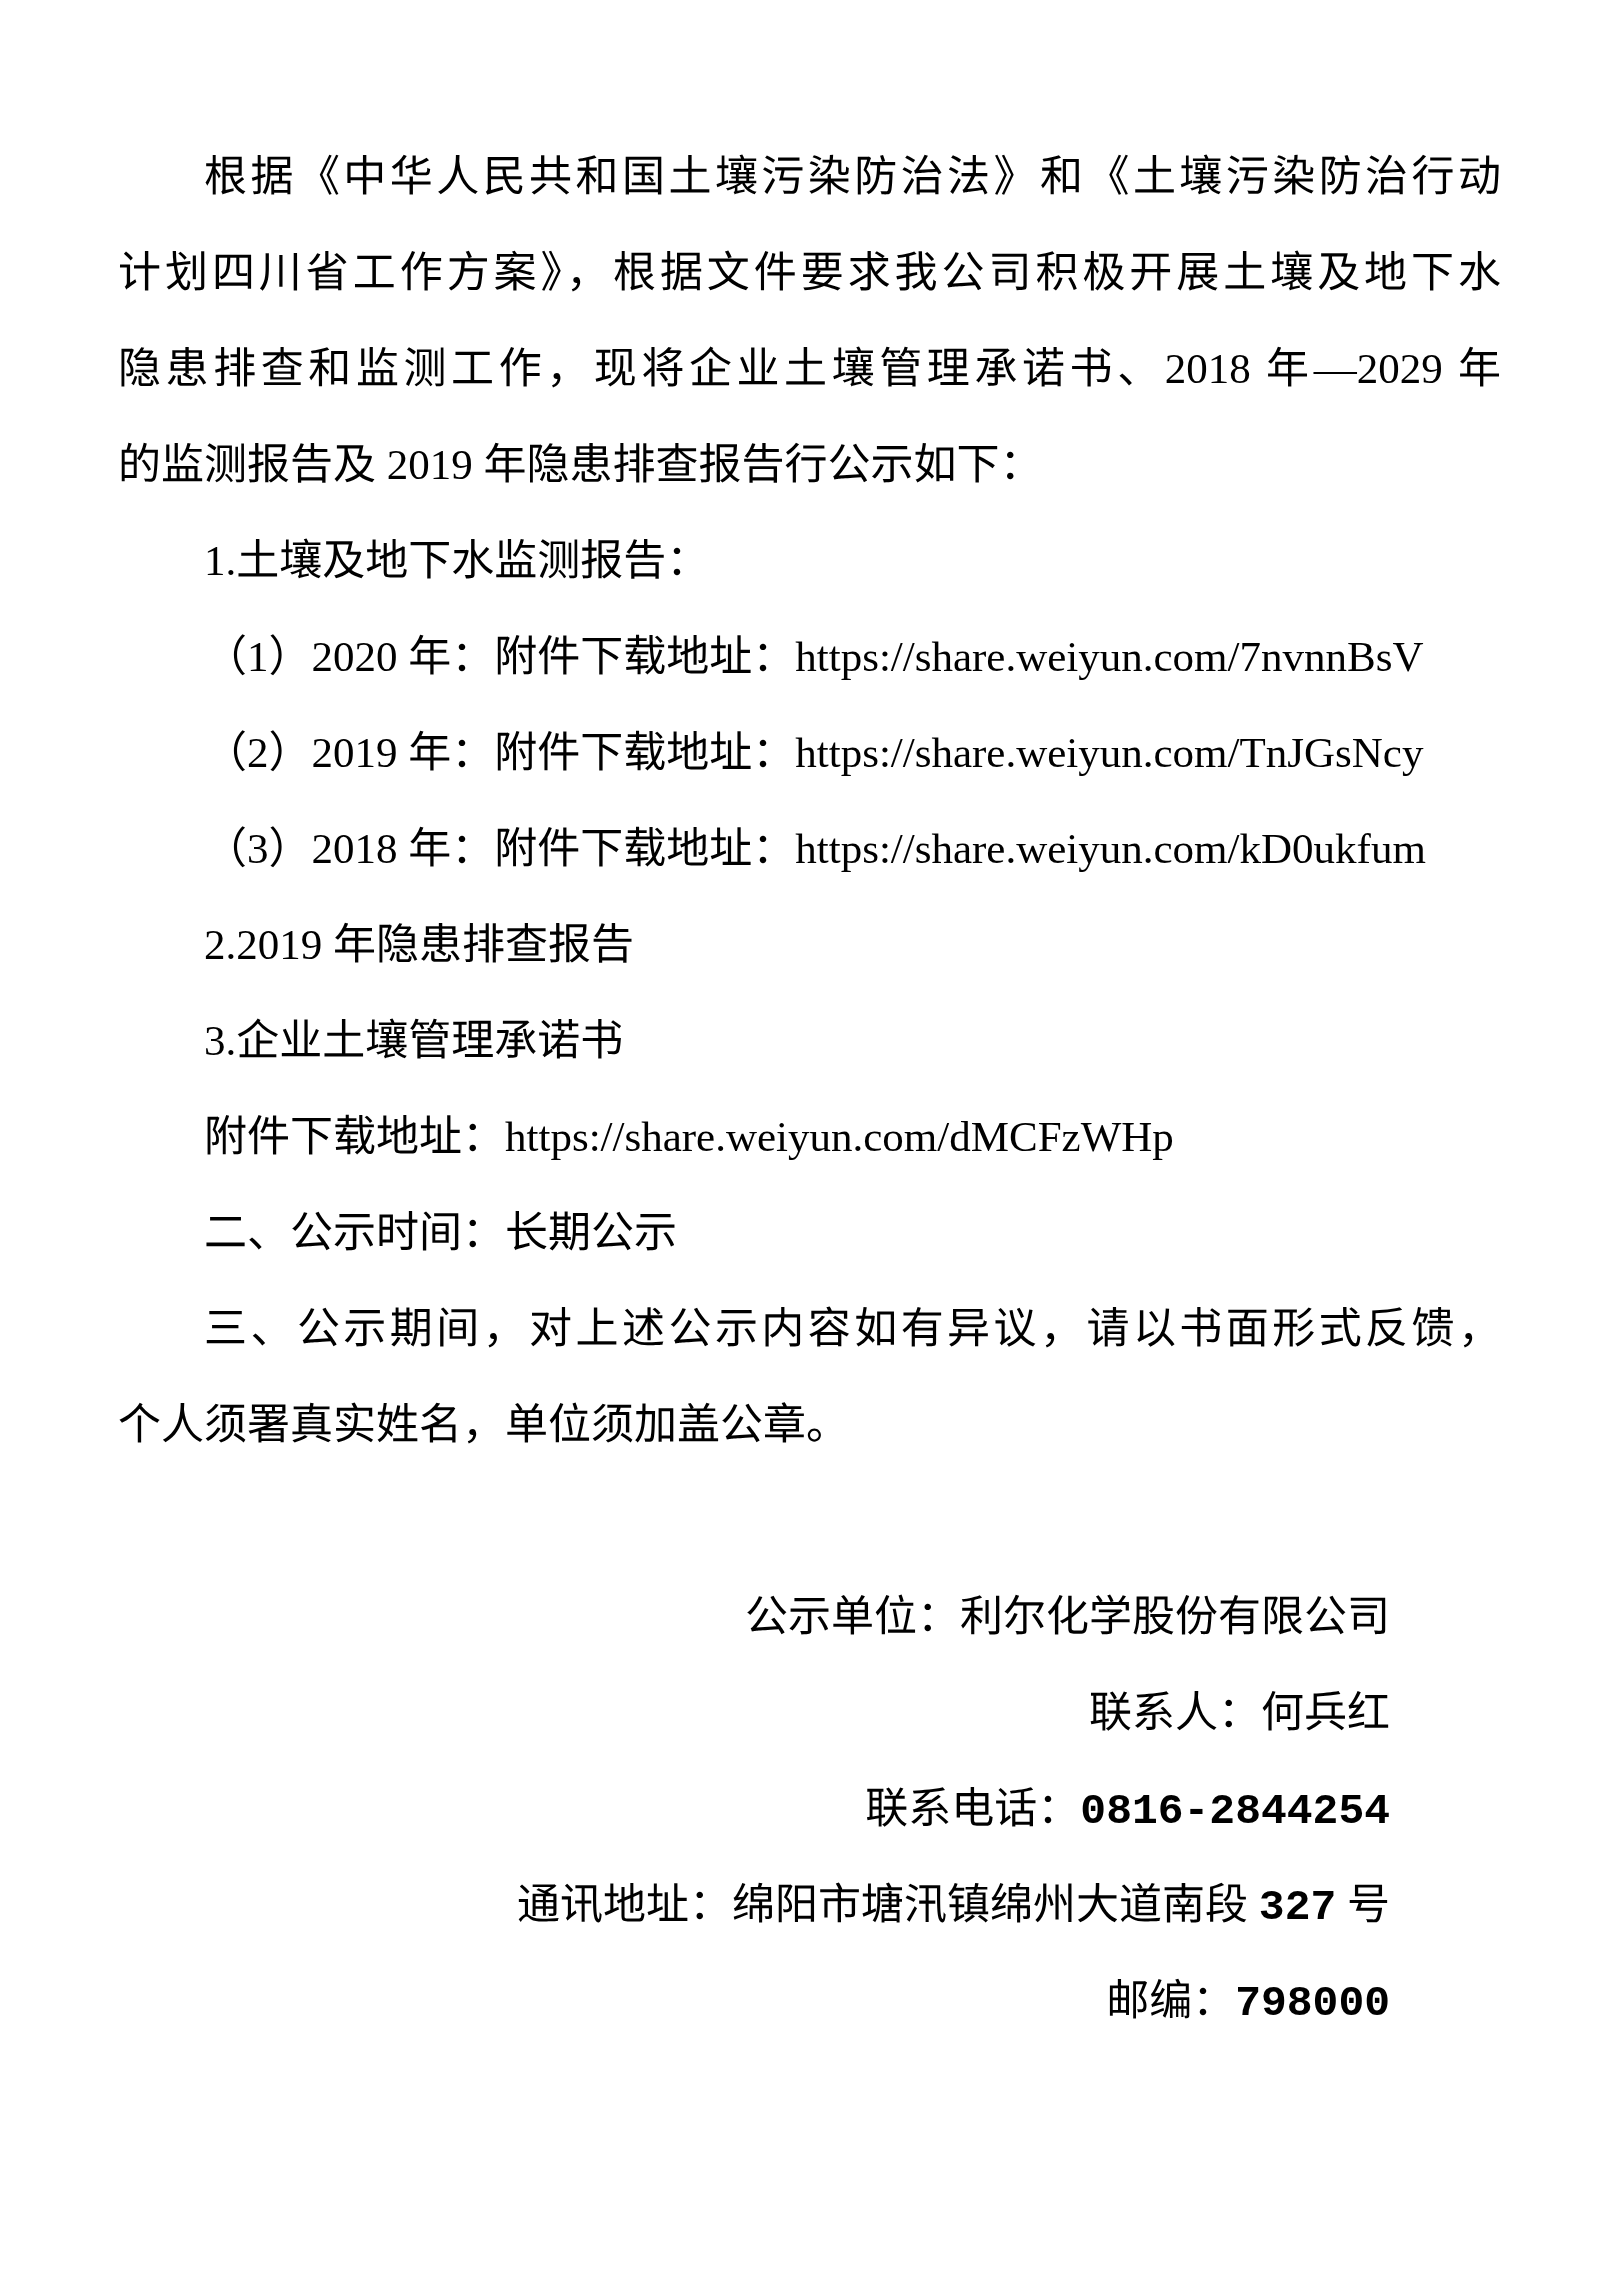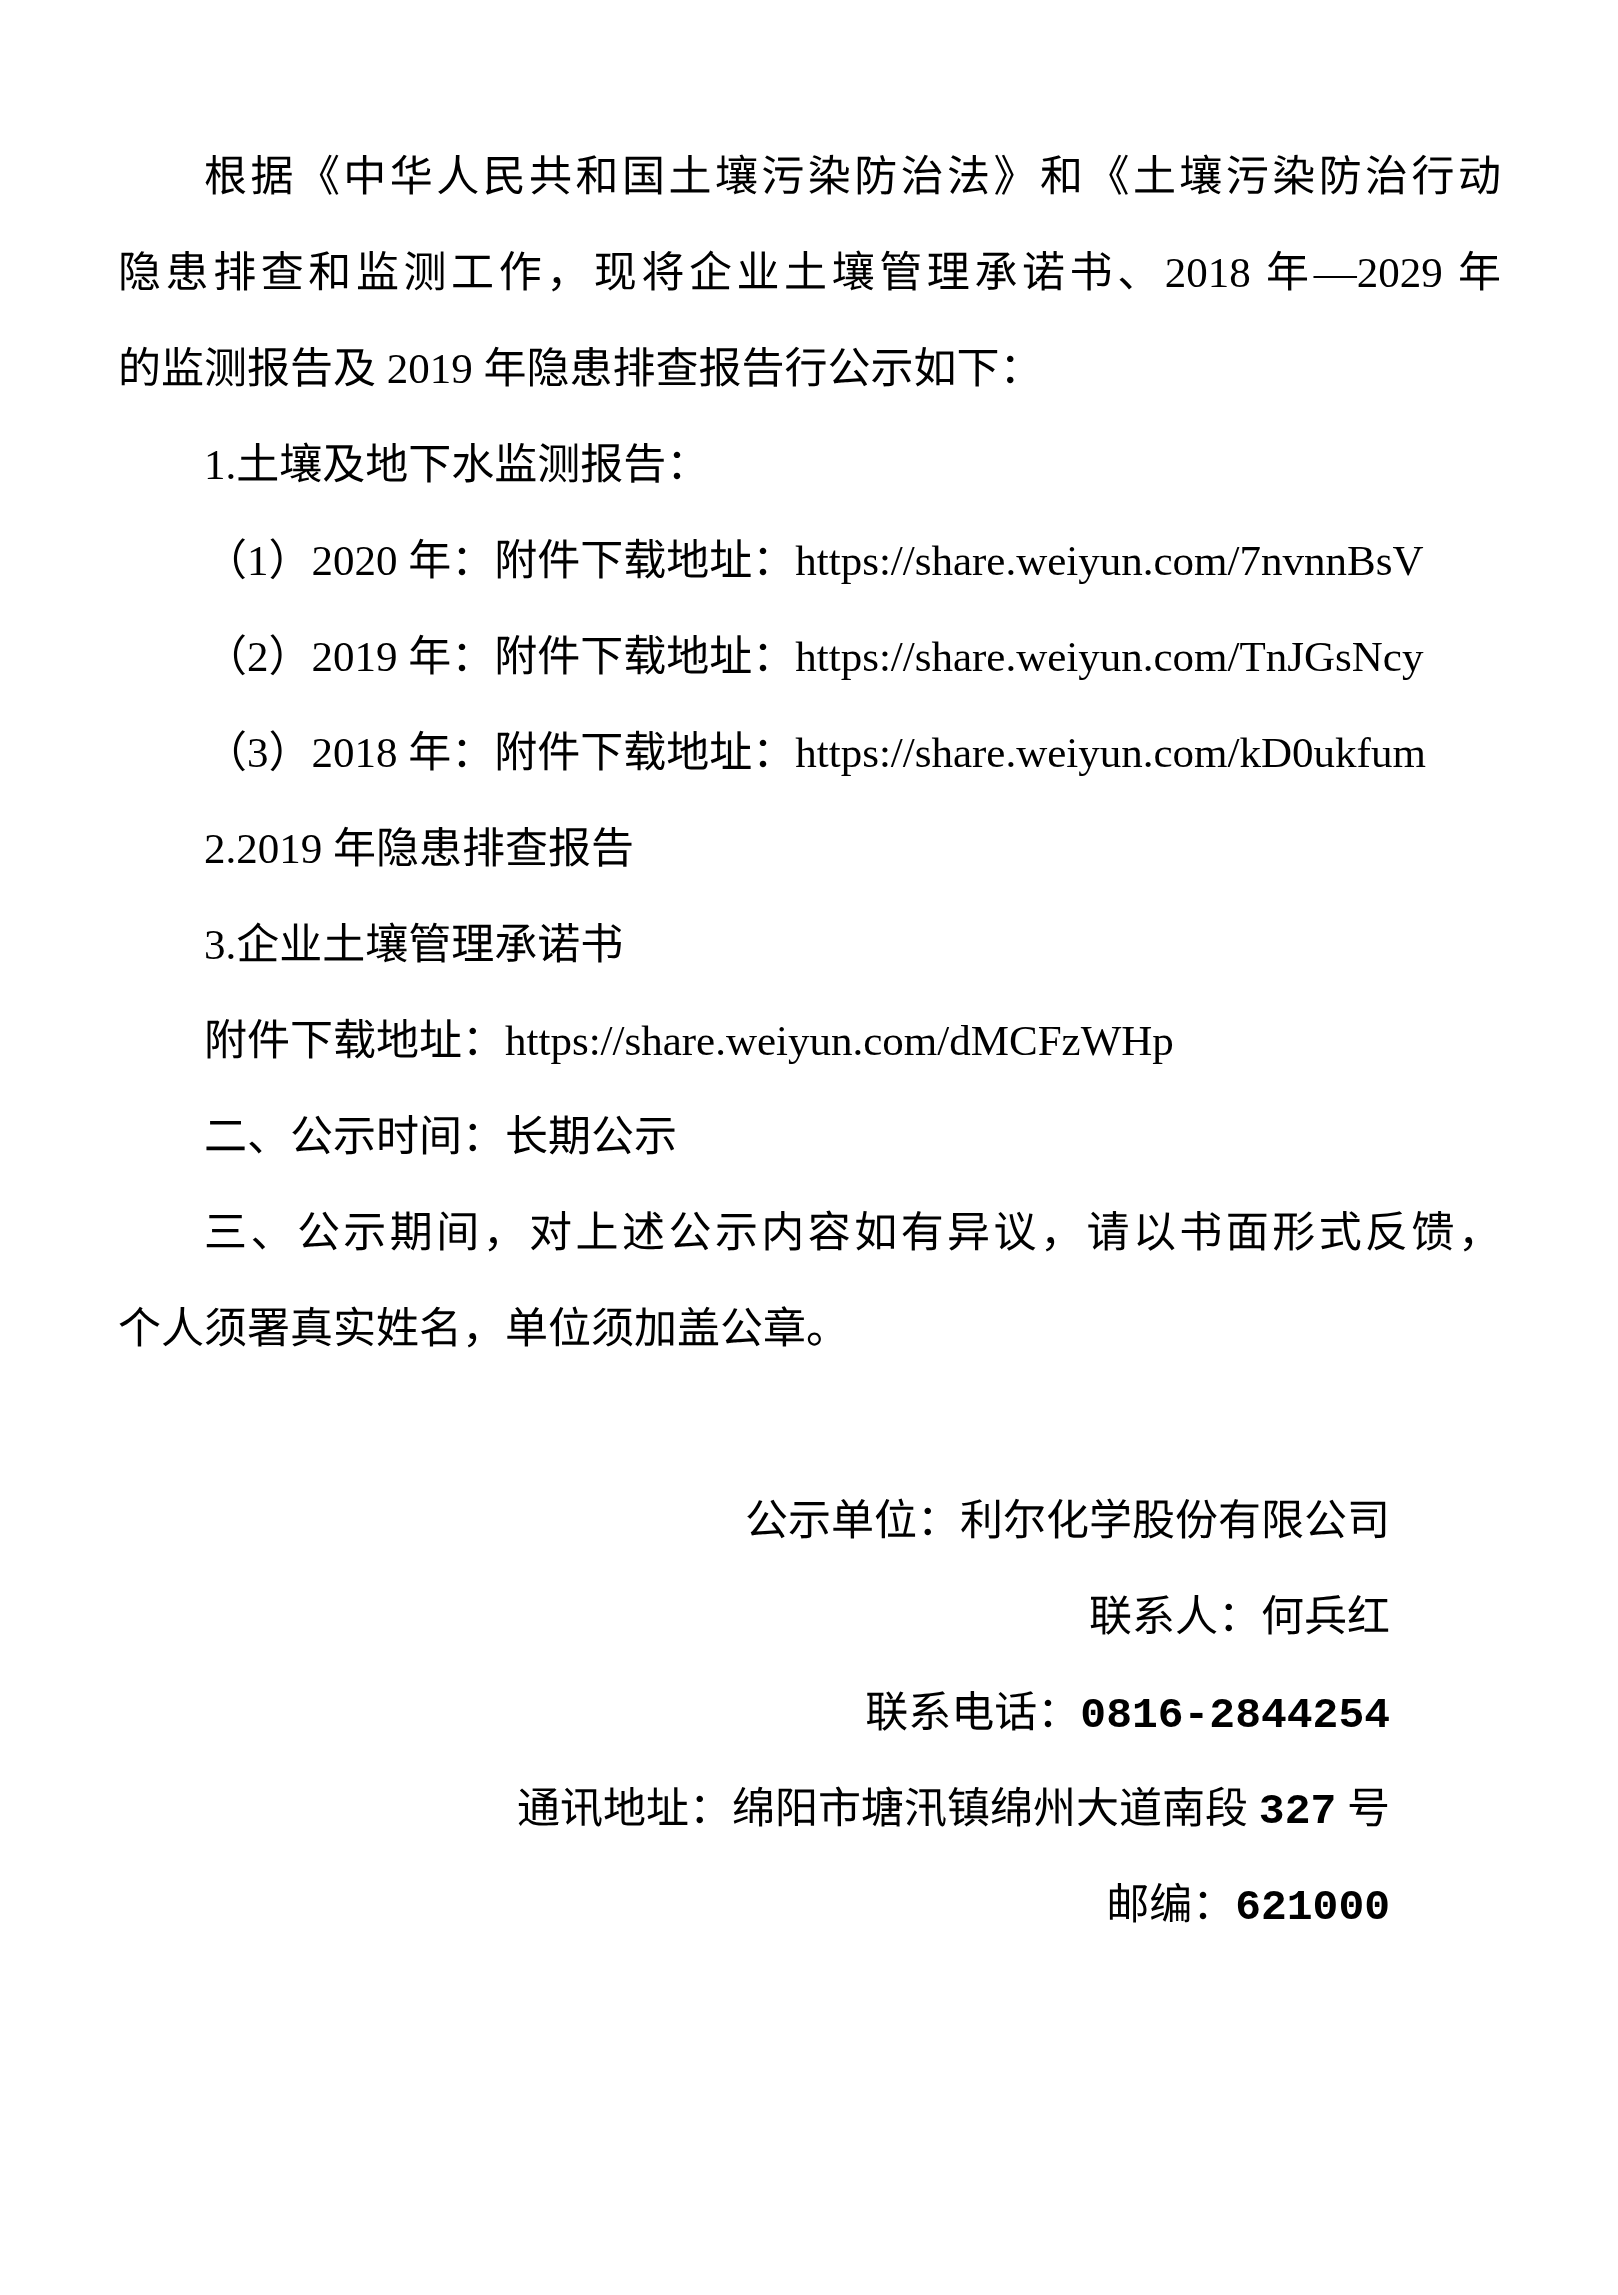--- a/index.html
+++ b/index.html
@@ -48,20 +48,21 @@
   }
   .blank {  }
 </style>
 </head>
 <body>
 
 <div class="page">
   <div class="body-area">
 
     <div class="ln ind just">根据《中华人民共和国土壤污染防治法》和《土壤污染防治行动</div>
+    <div class="ln just">计划四川省工作方案》，根据文件要求我公司积极开展土壤及地下水</div>
     <div class="ln just">隐患排查和监测工作，现将企业土壤管理承诺书、2018 年—2029 年</div>
     <div class="ln">的监测报告及 2019 年隐患排查报告行公示如下：</div>
 
     <div class="ln ind">1.土壤及地下水监测报告：</div>
 
     <div class="ln ind"><span>（1）2020 年：附件下载地址：</span><span>https://share.weiyun.com/7nvnnBsV</span></div>
     <div class="ln ind"><span>（2）2019 年：附件下载地址：</span><span>https://share.weiyun.com/TnJGsNcy</span></div>
     <div class="ln ind"><span>（3）2018 年：附件下载地址：</span><span>https://share.weiyun.com/kD0ukfum</span></div>
 
     <div class="ln ind">2.2019 年隐患排查报告</div>
@@ -73,17 +74,17 @@
 
     <div class="ln ind just">三、公示期间，对上述公示内容如有异议，请以书面形式反馈，</div>
     <div class="ln">个人须署真实姓名，单位须加盖公章。</div>
 
     <div class="ln blank"></div>
 
     <div class="ln sig">公示单位：利尔化学股份有限公司</div>
     <div class="ln sig">联系人：何兵红</div>
     <div class="ln sig"><span>联系电话：</span><span class="b">0816-2844254</span></div>
     <div class="ln sig"><span>通讯地址：绵阳市塘汛镇绵州大道南段 </span><span class="b">327</span><span> 号</span></div>
-    <div class="ln sig"><span>邮编：</span><span class="b">621000</span></div>
+    <div class="ln sig"><span>邮编：</span><span class="b">798000</span></div>
 
   </div>
 </div>
 
 
 </body></html>

